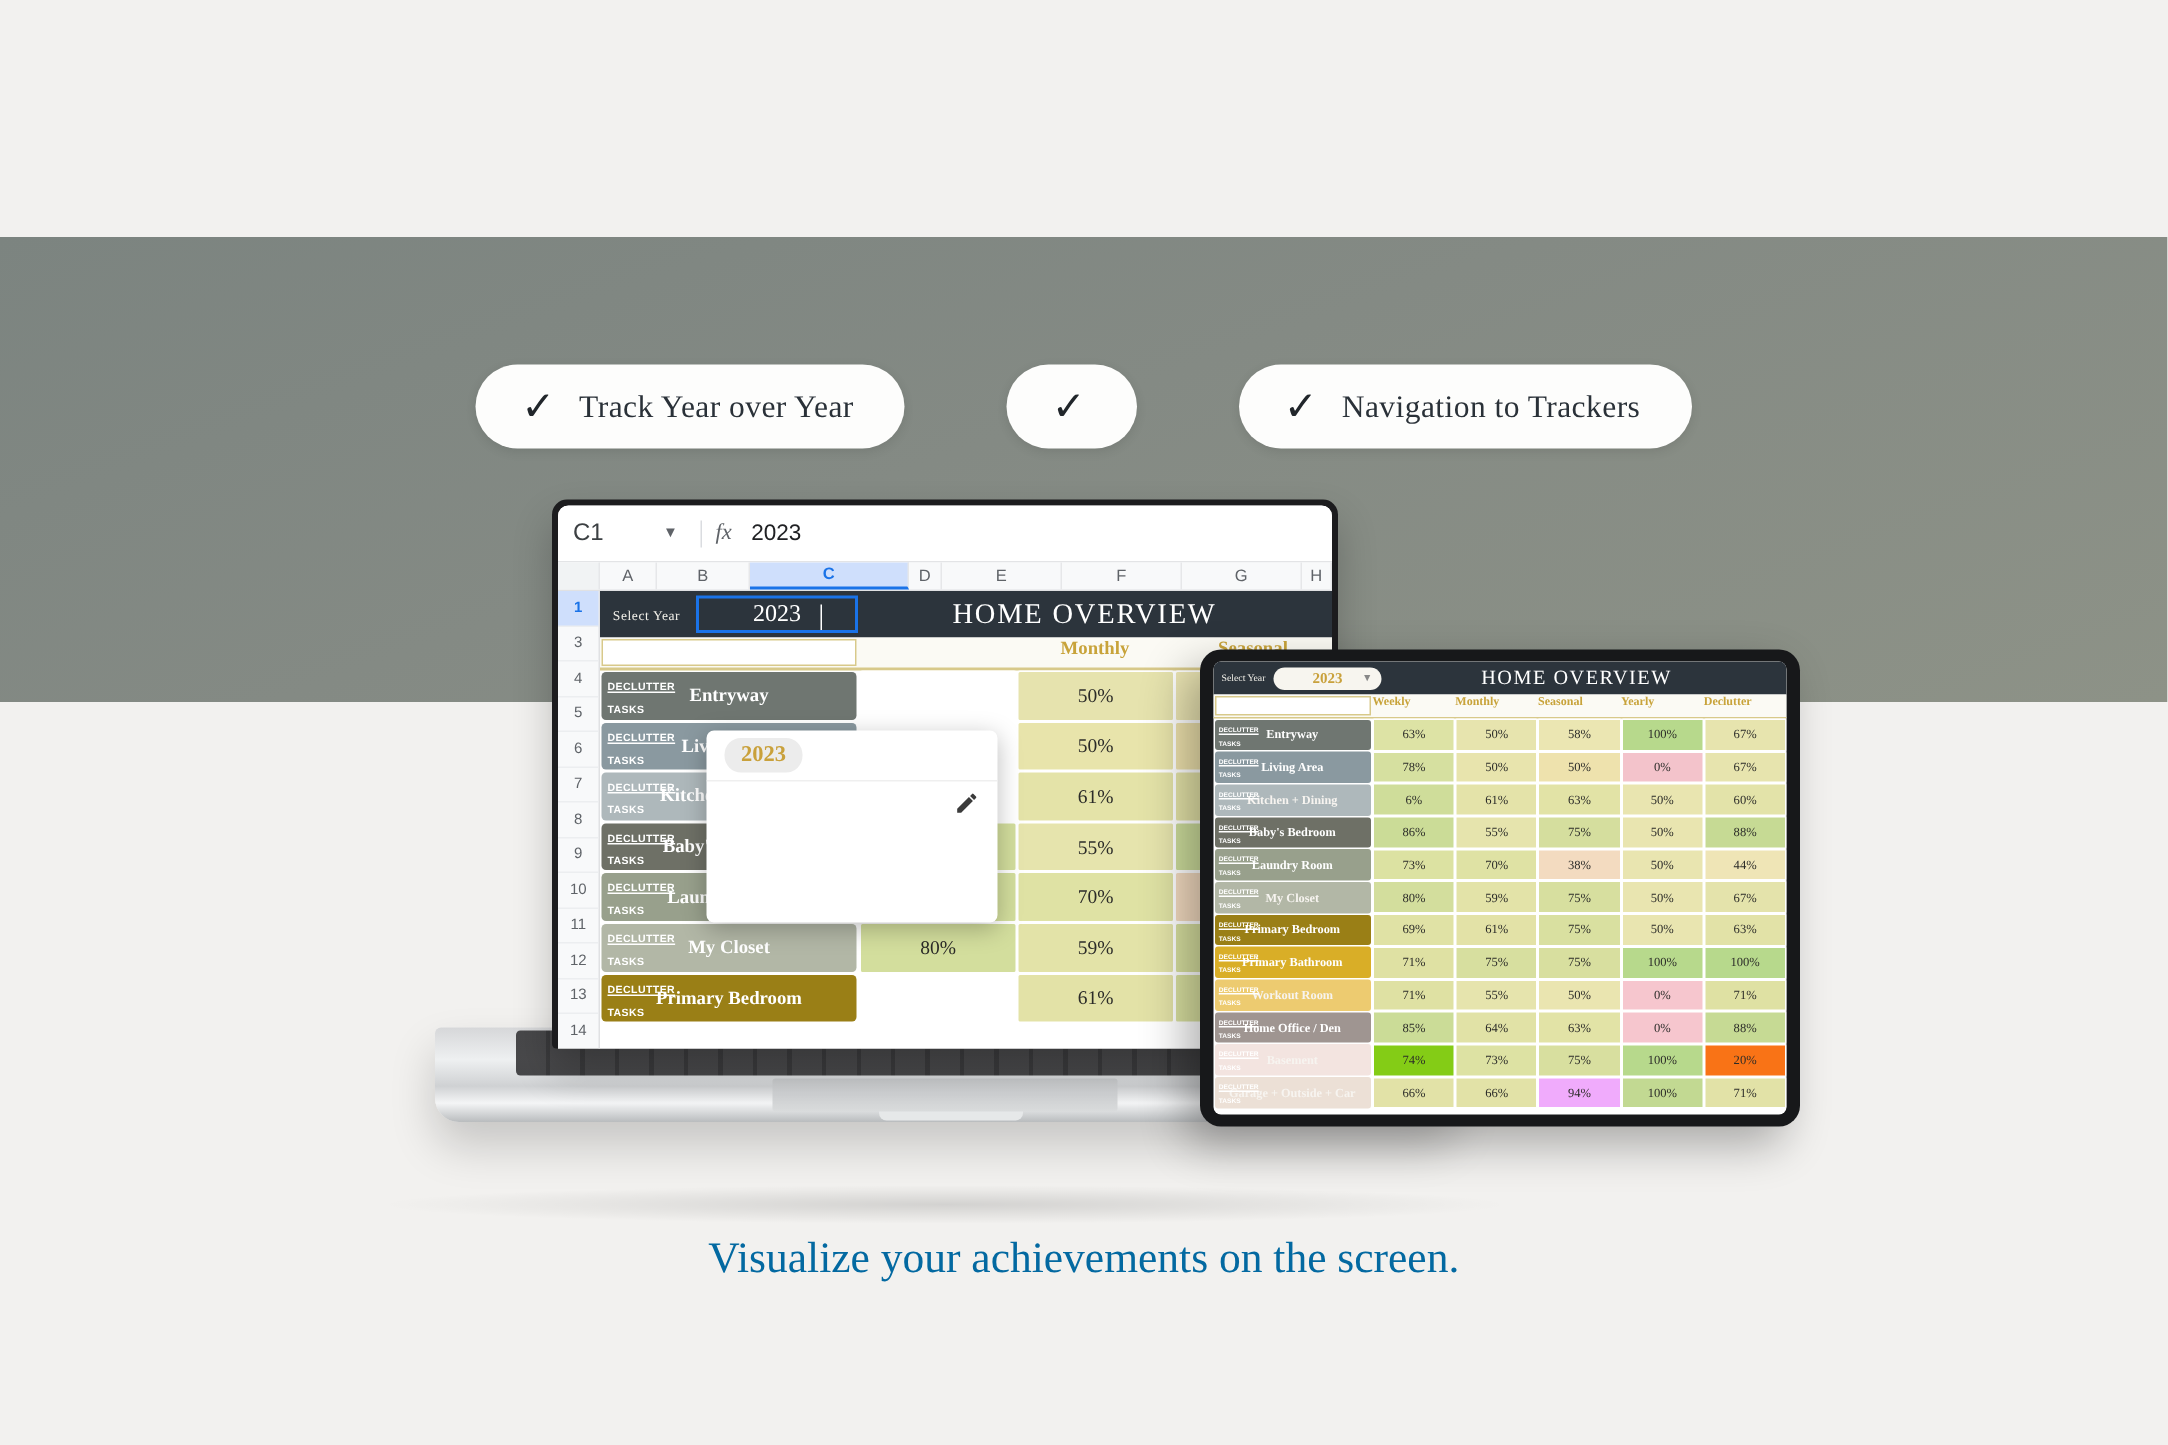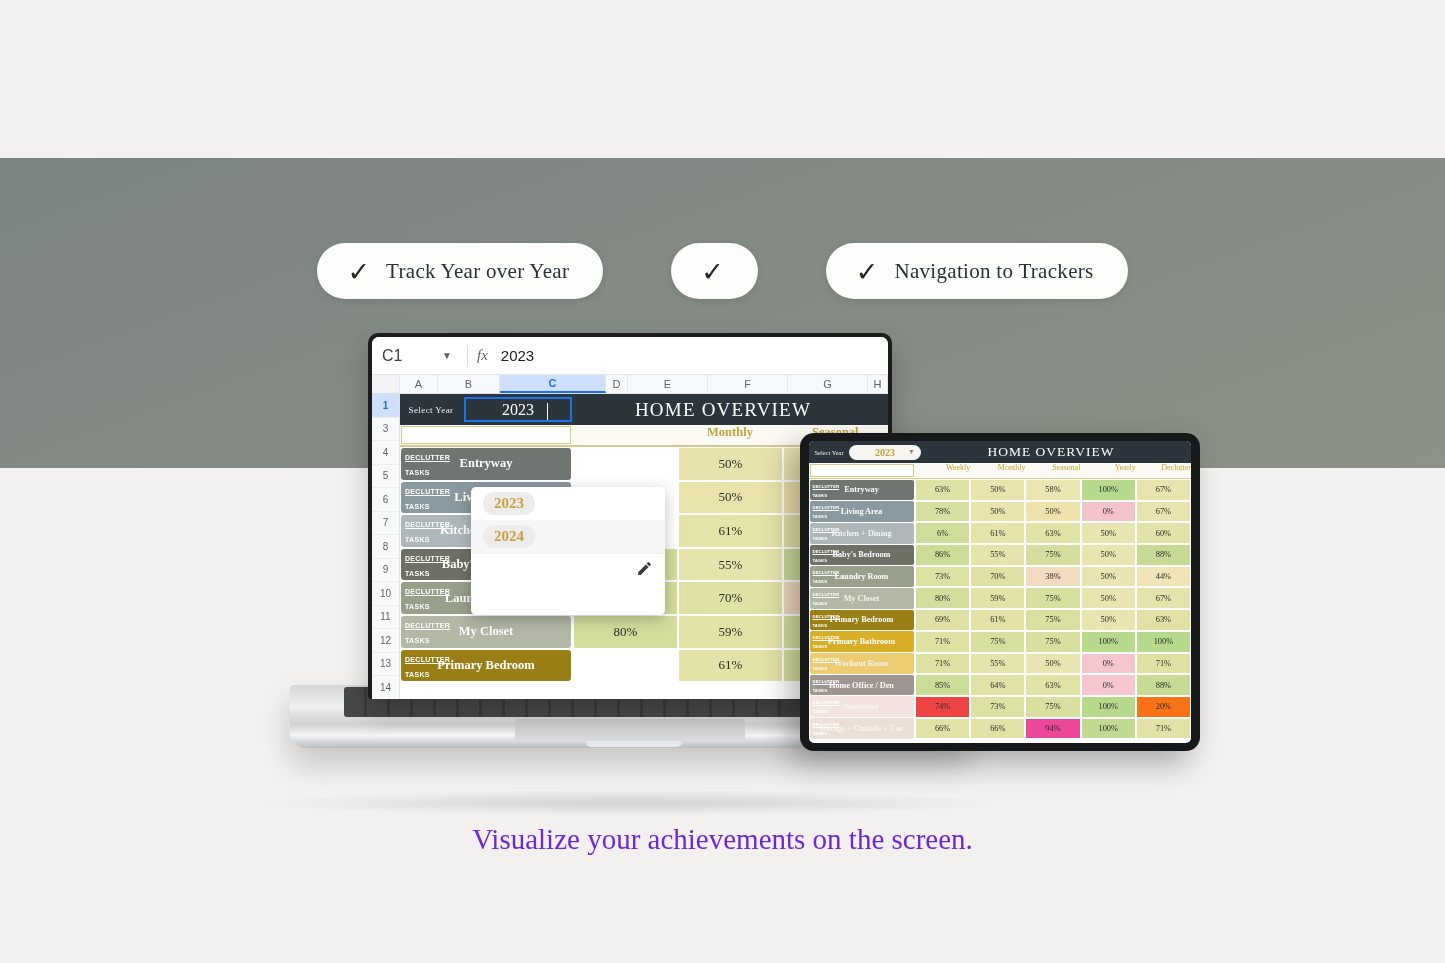--- a/index.html
+++ b/index.html
@@ -154,37 +154,37 @@
   .tb-screen { width:100%; height:100%; background:#fff; border-radius:5px; overflow:hidden; position:relative;}
   .tb-titlebar { display:flex; align-items:center; height:22px; background:#2c343c; }
   .tb-ylbl { font-family:"Liberation Serif",serif; font-size:6.5px; color:#f3f1ea; width:40px; text-align:center;}
   .tb-ybox { width:72px; height:15px; background:#f7f5ef; border-radius:8px;
              display:flex; align-items:center; justify-content:center; position:relative;
              font-family:"Liberation Serif",serif; font-size:10px; color:#c9a13c; font-weight:700;}
   .tb-ybox .tcar { position:absolute; right:6px; font-size:7px; color:#888; }
   .tb-title { flex:1; text-align:center; font-family:"Liberation Serif",serif;
               font-size:13.5px; color:#fff; letter-spacing:1px; padding-right:10px;}
   .tb-hdr { display:flex; height:16px; background:#fbfaf4; border-bottom:1.5px solid #d8c98a;}
-  .tb-hdr .th { flex:1; text-align:right; font-family:"Liberation Serif",serif;
-                font-size:8px; color:#c8a33a; font-weight:400; }
+  .tb-hdr .th { flex:1; text-align:left; font-family:"Liberation Serif",serif;
+                font-size:8px; color:#c8a33a; font-weight:700; }
   .tb-hdr .thn { width:104px; border:1px solid #d8c98a; background:#fff; margin:1px; }
   .tb-row { display:flex; height:21.7px; }
   .tb-rl { width:104px; position:relative; display:flex; align-items:center; justify-content:center;
            font-family:"Liberation Serif",serif; font-size:8.2px; font-weight:700; color:#fff;
            border-radius:2px; margin:.5px 1.5px .5px .5px;}
   .tb-bs { position:absolute; left:0; top:1px; width:46px; }
   .tb-chip { font-family:"Liberation Sans",sans-serif; font-size:4.4px; color:#fff; padding:1px 3px; }
   .tb-chip.dc { text-decoration: underline; }
   .tb-c { flex:1; display:flex; align-items:center; justify-content:center;
           font-family:"Liberation Serif",serif; font-size:8.4px; color:#2b2b28;
           border:1px solid #fff; border-radius:1px; }
 
   
   .caption { position:absolute; left:0; top:818px; width:1445px; text-align:center; }
-  .caption div { font-family:"Liberation Serif",serif; font-size:29px; color:#6d28d9; line-height:1.45; }
+  .caption div { font-family:"Liberation Serif",serif; font-size:29px; color:#0369a1; line-height:1.45; }
 
   .shadow-floor{ position:absolute; left:250px; top:790px; width:760px; height:26px;
                  background: radial-gradient(ellipse at center, rgba(0,0,0,0.13), rgba(0,0,0,0) 70%); }
 </style>
 </head>
 <body>
 
 <div class="page">
 
 
@@ -310,23 +310,20 @@
                   <div class="pcell" style="background:#e3e2a7">61%</div>
                   <div class="pcell" style="background:#d9e0a0">75%</div>
                 </div>
               </div>
           </div>
 
           <div class="ddown">
             <div class="dopt">
               <span class="dchip">2023</span>
             </div>
-            <div class="dopt alt">
-              <span class="dchip">2024</span>
-            </div>
             <div class="dfoot">
               <svg width="17" height="17" viewBox="0 0 24 24">
                 <path d="M3 17.25V21h3.75L17.81 9.94l-3.75-3.75L3 17.25zM20.71 7.04a1 1 0 0 0 0-1.41l-2.34-2.34a1 1 0 0 0-1.41 0l-1.83 1.83 3.75 3.75 1.83-1.83z" fill="#3b3b3b"></path>
               </svg>
             </div>
           </div>
         </div>
 
       </div>
     </div>
@@ -428,31 +425,31 @@
           <div class="tb-row">
             <div class="tb-rl" style="background:#9f9591;color:#fff"><span class="tb-bs"><span class="tb-chip dc">DECLUTTER</span><br><span class="tb-chip">TASKS</span></span>Home Office / Den</div>
             <div class="tb-c" style="background:#cbdc97">85%</div>
             <div class="tb-c" style="background:#e1e2a6">64%</div>
             <div class="tb-c" style="background:#e2e3a6">63%</div>
             <div class="tb-c" style="background:#f6c6ce">0%</div>
             <div class="tb-c" style="background:#c6da94">88%</div>
           </div>
           <div class="tb-row">
             <div class="tb-rl" style="background:#f3e4e0;color:#f7f4f0"><span class="tb-bs"><span class="tb-chip dc">DECLUTTER</span><br><span class="tb-chip">TASKS</span></span>Basement</div>
-            <div class="tb-c" style="background:#ef4444">74%</div>
+            <div class="tb-c" style="background:#84cc16">74%</div>
             <div class="tb-c" style="background:#dde2a3">73%</div>
             <div class="tb-c" style="background:#d8df9f">75%</div>
             <div class="tb-c" style="background:#b7d98c">100%</div>
             <div class="tb-c" style="background:#f97316">20%</div>
           </div>
           <div class="tb-row">
             <div class="tb-rl" style="background:#ece0d6;color:#f7f4f0"><span class="tb-bs"><span class="tb-chip dc">DECLUTTER</span><br><span class="tb-chip">TASKS</span></span>Garage + Outside + Car</div>
             <div class="tb-c" style="background:#e2e2a7">66%</div>
             <div class="tb-c" style="background:#e2e2a7">66%</div>
-            <div class="tb-c" style="background:#ec4899">94%</div>
+            <div class="tb-c" style="background:#f0abfc">94%</div>
             <div class="tb-c" style="background:#c2d992">100%</div>
             <div class="tb-c" style="background:#e2e2a7">71%</div>
           </div>
         </div>
     </div>
   </div>
 
   <div class="caption">
     <div>Visualize your achievements on the screen.</div>
   </div>

